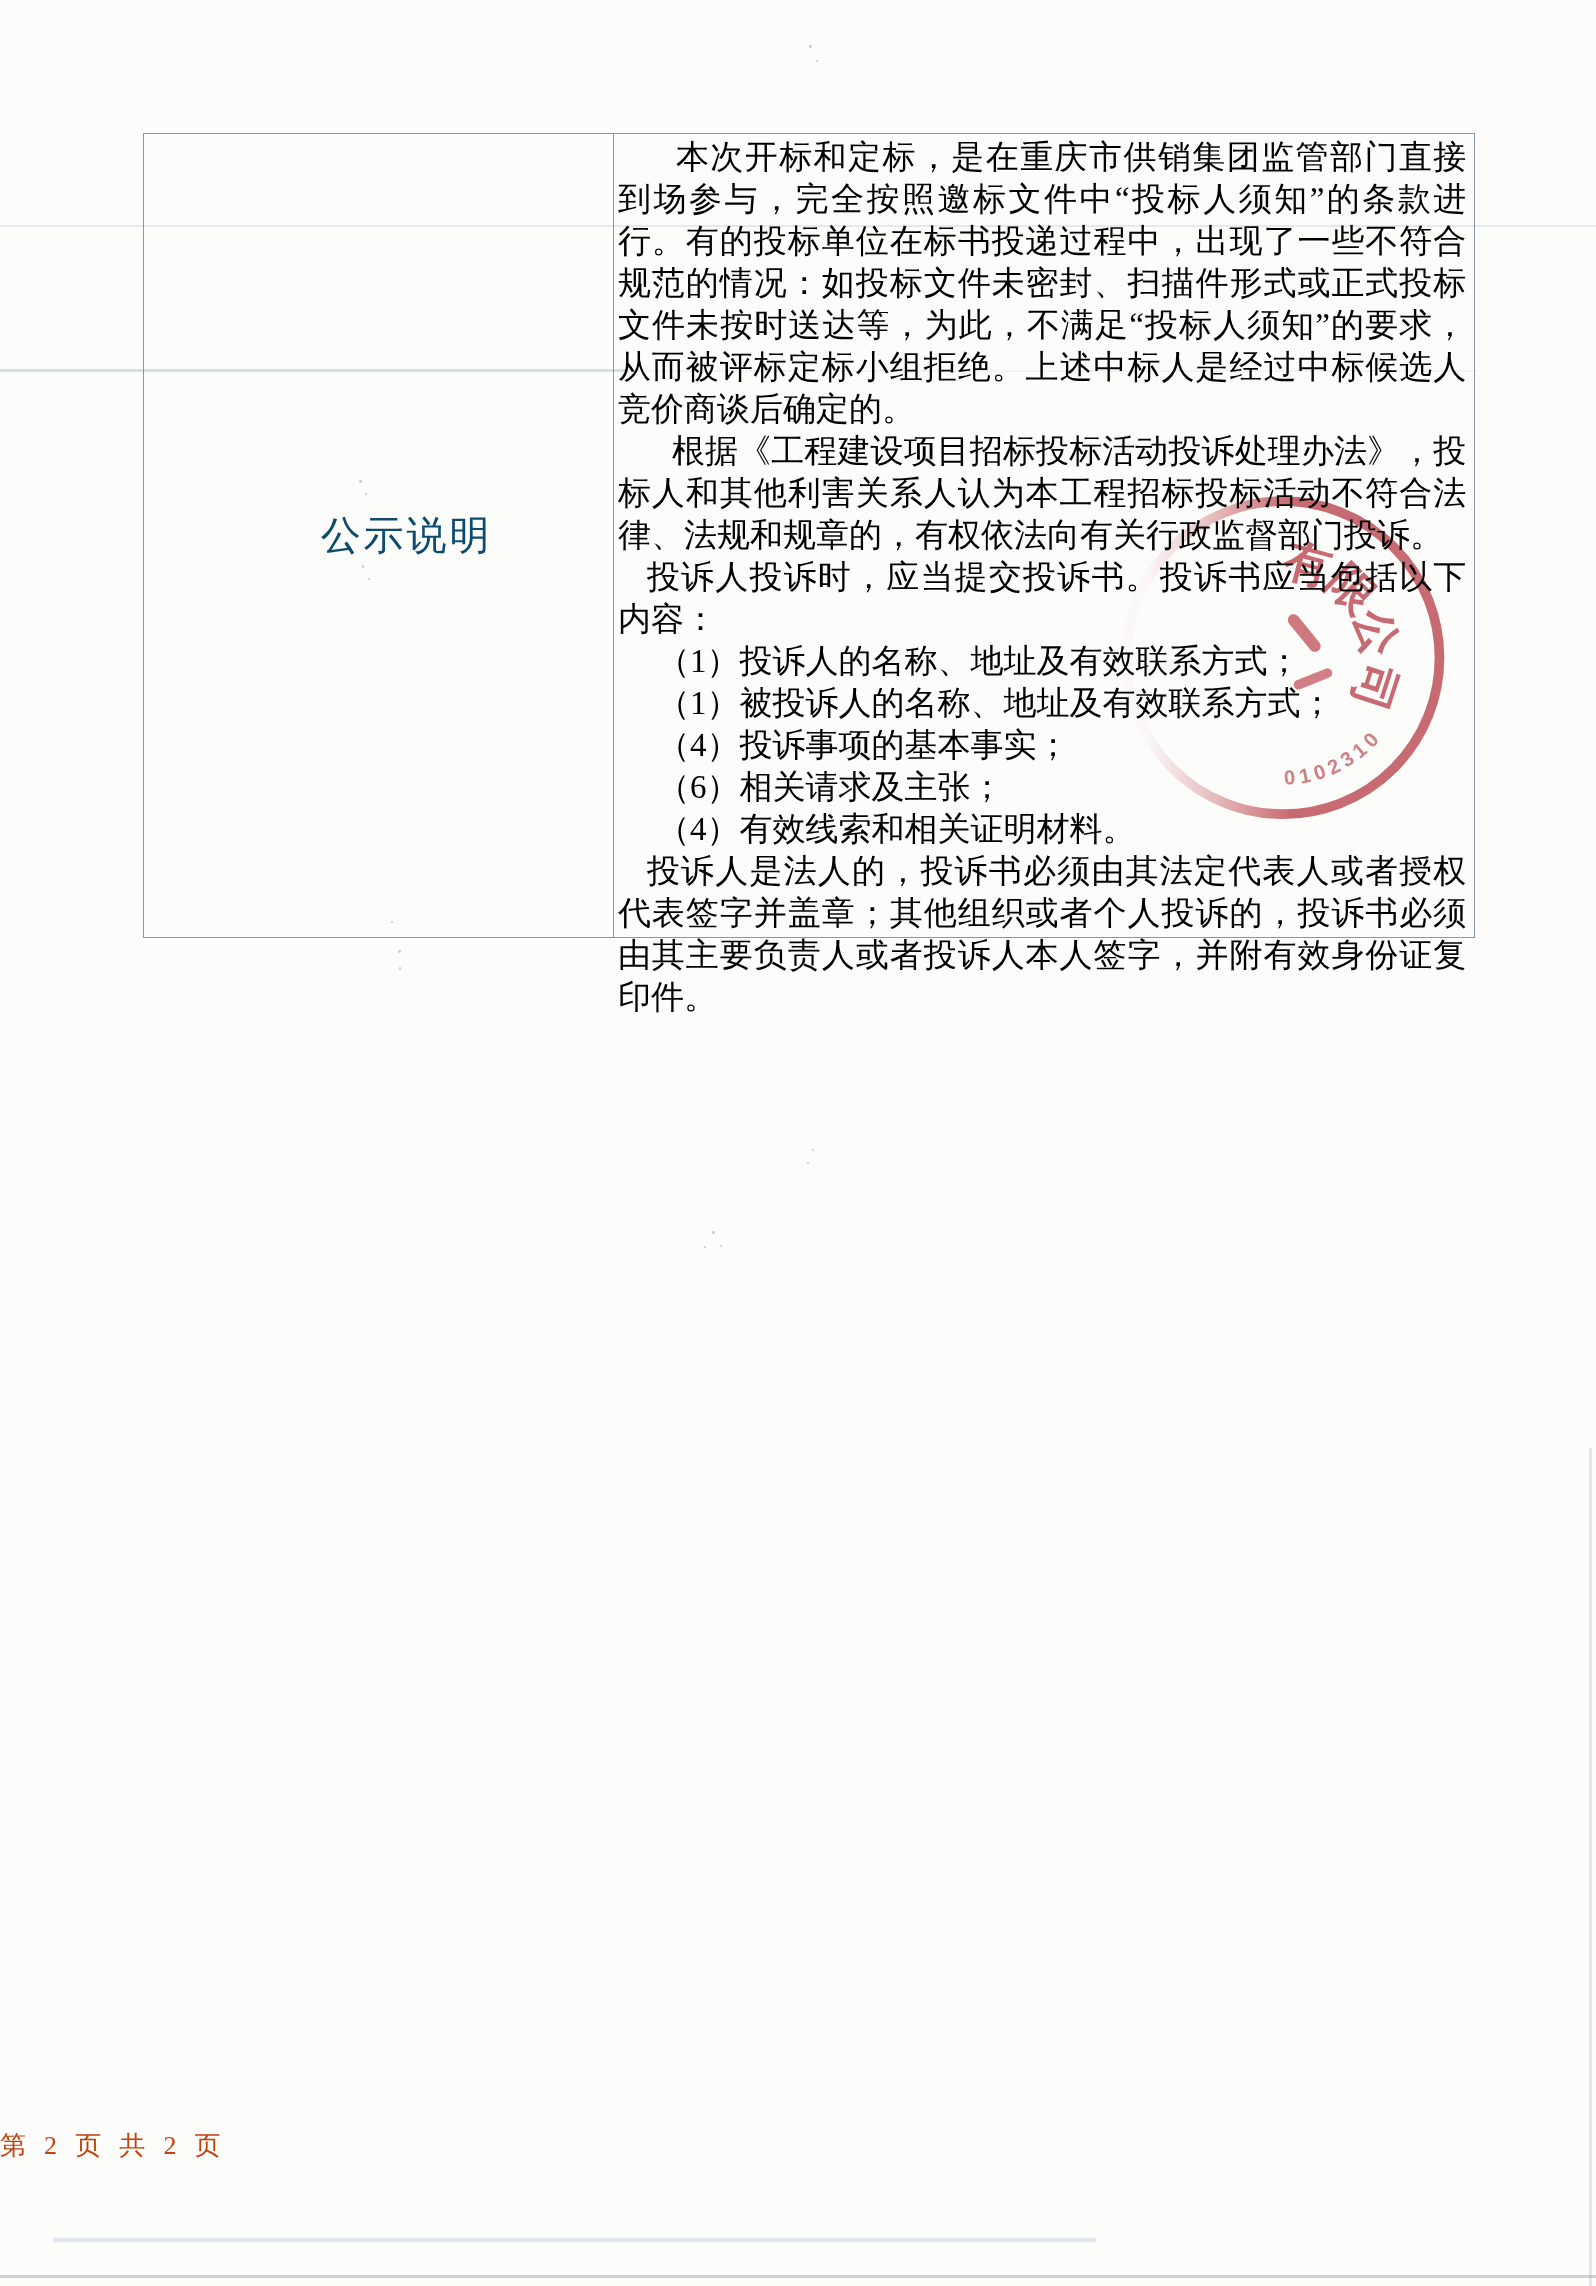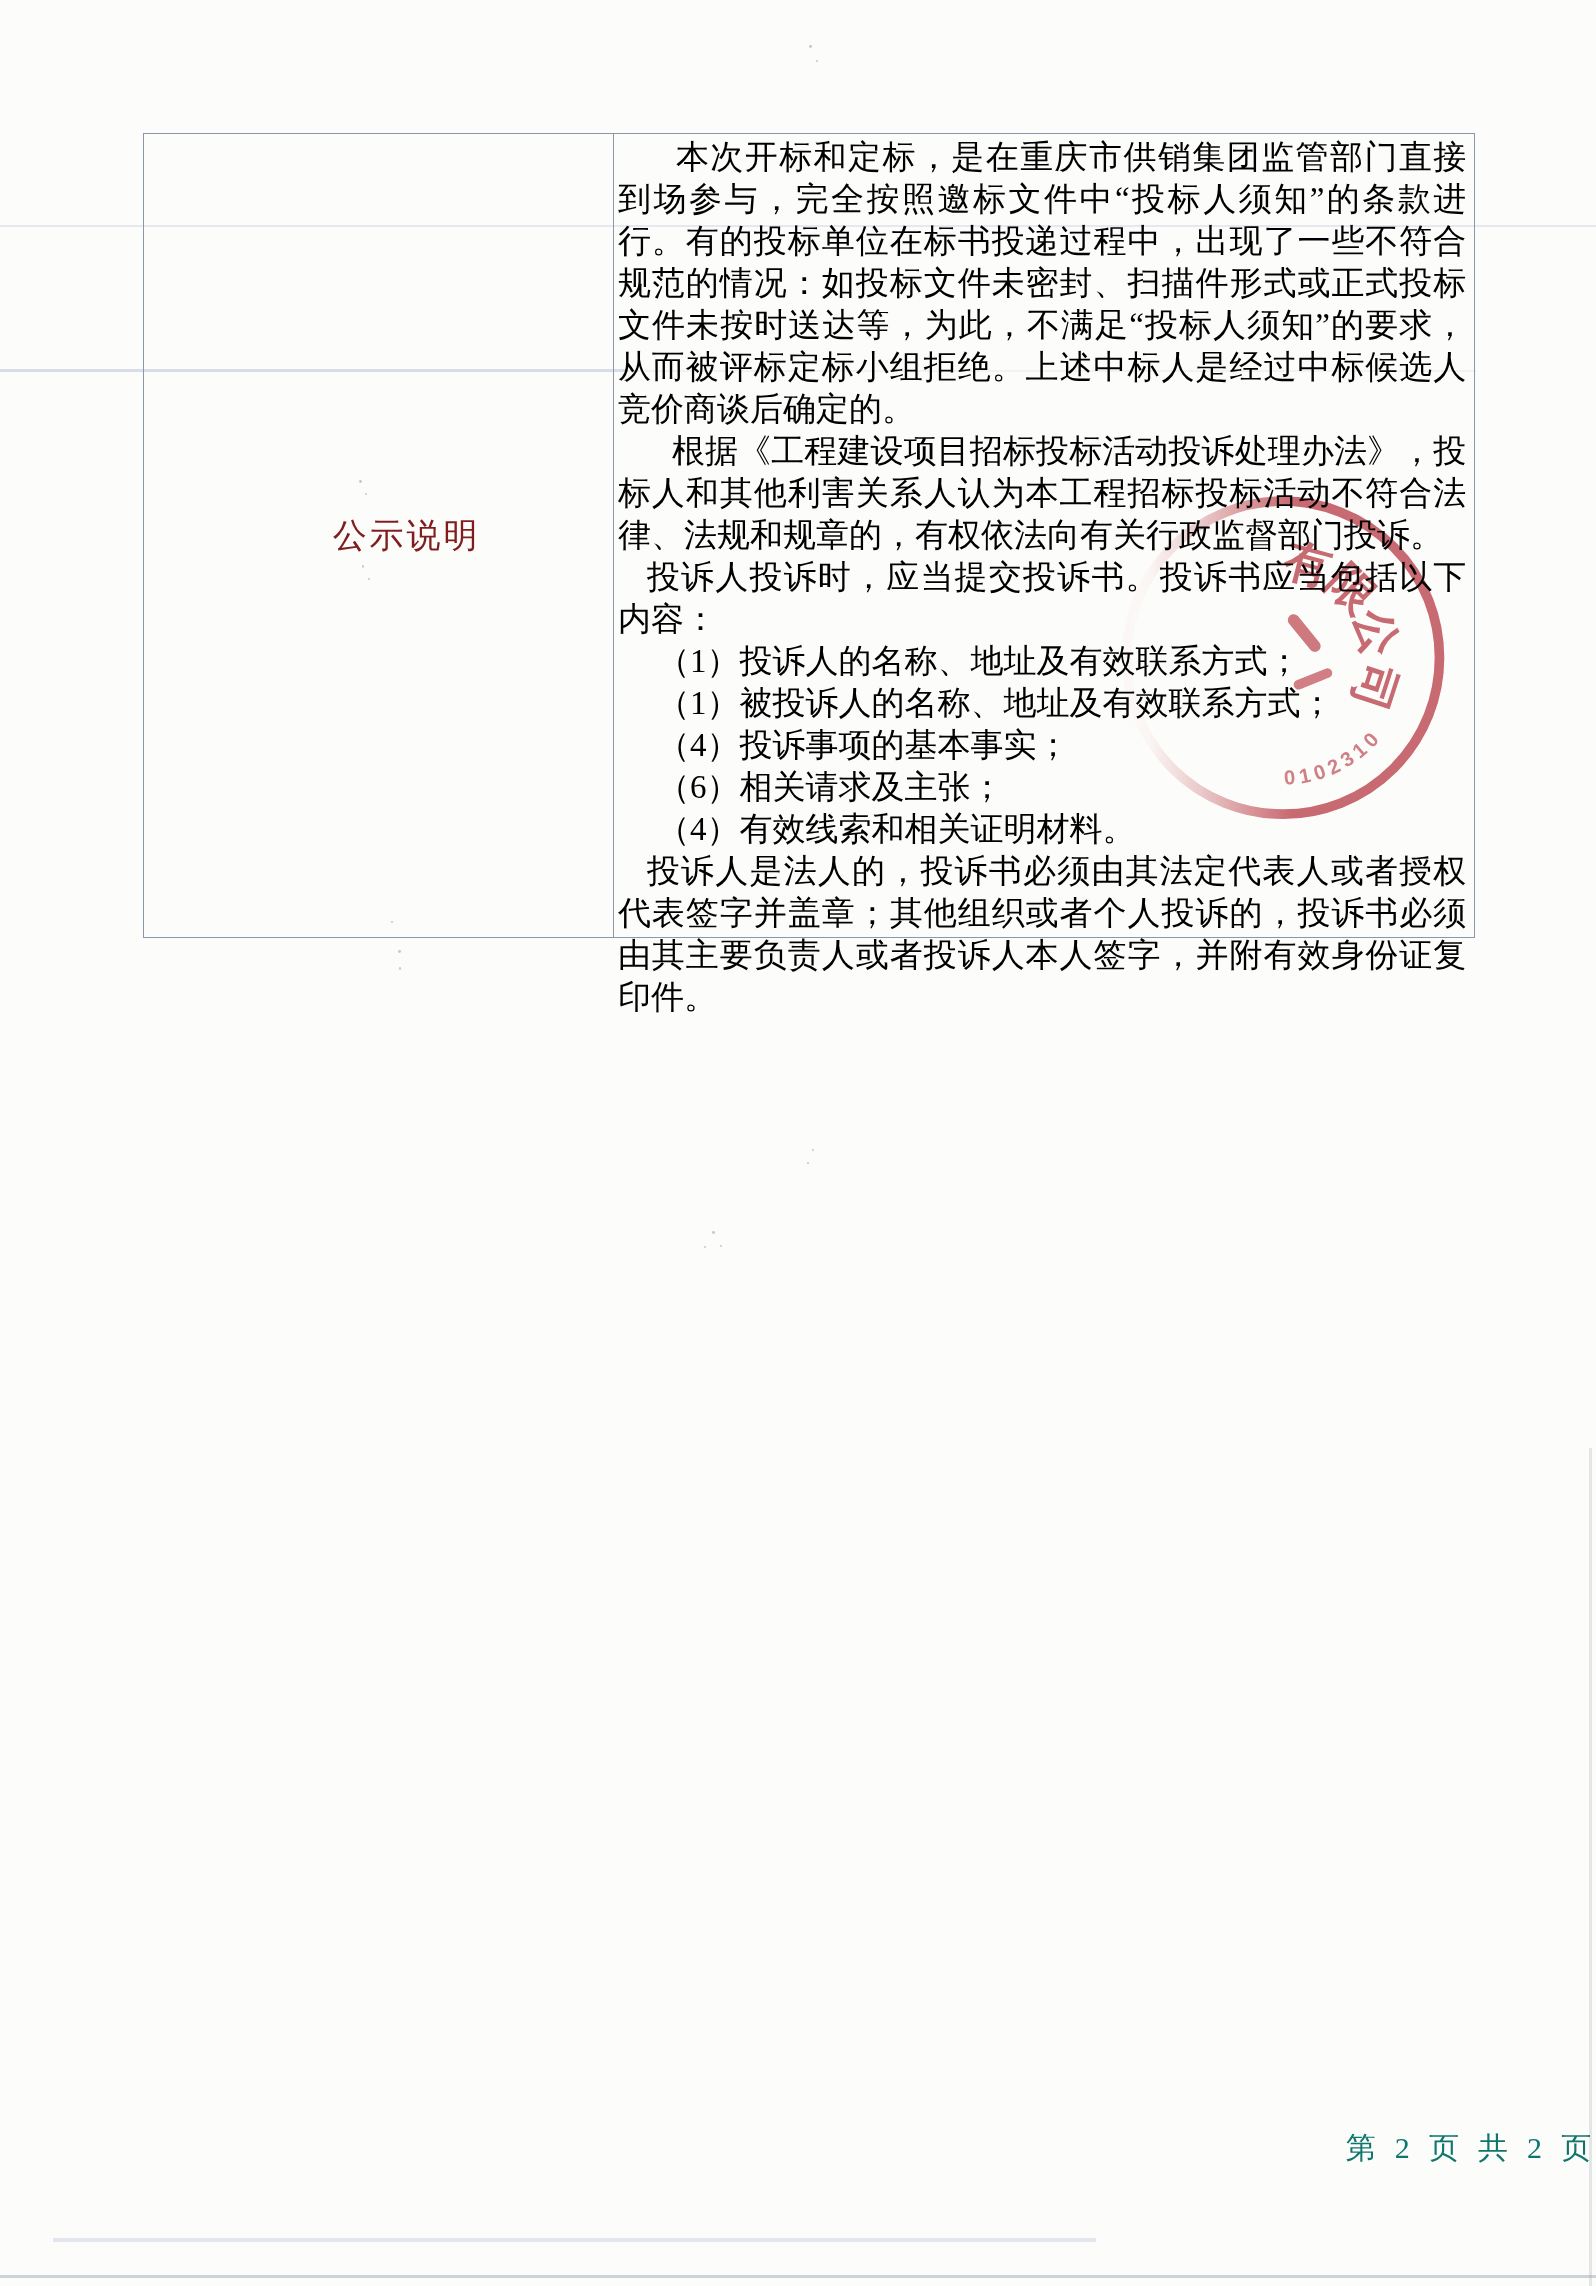--- a/index.html
+++ b/index.html
@@ -23,23 +23,23 @@
   }
   .cell-label {
     width: 470px;
     border-right: 1.9px solid #8a96a9;
     box-sizing: border-box;
     display: flex;
     align-items: center;
     justify-content: center;
   }
   .row-label {
-    font-size: 34px;
+    font-size: 40px;
     letter-spacing: 2.9px;
-    color: #7f1d1d;
+    color: #0c4a6e;
     padding-left: 56px;
   }
   .cell-content {
     flex: 1;
     padding: 1.9px 7.7px 0 3.9px;
     font-size: 33px;
     line-height: 42px;
     color: #000000;
     text-align: justify;
   }
@@ -62,24 +62,24 @@
   .stamp text {
     font-family: "Liberation Sans", sans-serif;
     font-weight: bold;
   }
 
   
   .page-footer {
     position: absolute;
     left: 0; top: 2128px;
     width: 100%;
-    text-align: right;
-    font-size: 30px;
+    text-align: left;
+    font-size: 26px;
     letter-spacing: 5.8px;
-    color: #0f766e;
+    color: #c2410c;
   }
 
   
   .artifact { position: absolute; pointer-events: none; }
   .hline-1 { left: 0;    top: 225px;  width: 1597px; height: 1.9px; background: rgba(168,180,205,0.28); }
   .hline-2 { left: 0;    top: 369px;  width: 626px;  height: 2.9px; background: rgba(165,180,208,0.42); }
   .hline-2b{ left: 626px;top: 370px;  width: 850px;  height: 1.9px; background: rgba(165,180,208,0.13); }
   .hline-3 { left: 53px; top: 2238px; width: 1043px; height: 3.9px; background: rgba(165,180,215,0.30); }
   .hline-4 { left: 0;    top: 2275px; width: 1597px; height: 2.9px; background: rgba(150,160,178,0.45); }
   .vline-r { left: 1589px; top: 1448px; width: 2.9px; height: 838px; background: rgba(150,160,175,0.25); }

